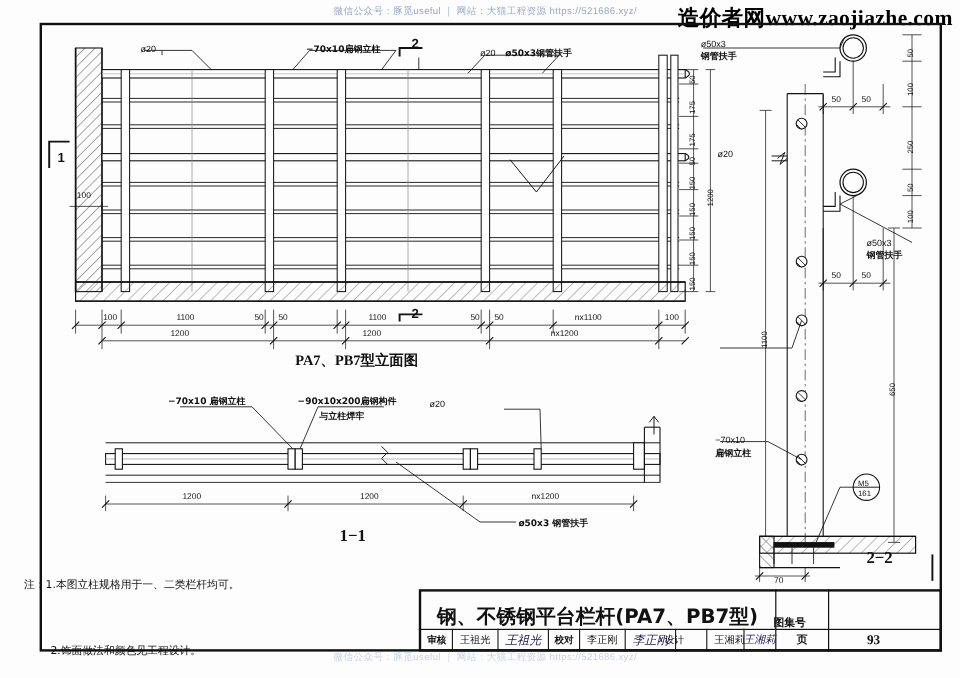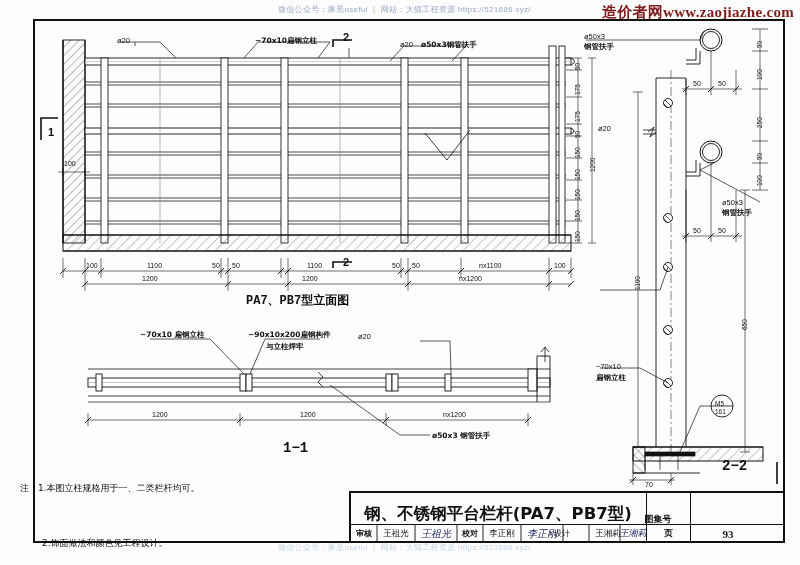--- a/index.html
+++ b/index.html
@@ -2,38 +2,38 @@
 <html><head>
 <meta charset="utf-8">
 <style>
   html,body{margin:0;padding:0;background:#fff;}
   body{width:800px;height:565px;overflow:hidden;
        font-family:"Liberation Sans","DejaVu Sans",sans-serif;color:#111;}
   #sheet{position:relative;width:800px;height:565px;background:#fdfdfd;}
 
   .wm{position:absolute;white-space:nowrap;font-size:8px;letter-spacing:.3px;}
   .wm-top{top:4px;left:278px;color:#9aa7c4;}
-  .wm-red{top:3px;right:6px;color:#7f1d1d;font-size:15px;font-weight:bold;
+  .wm-red{top:3px;right:6px;color:#000000;font-size:18px;font-weight:bold;
           font-family:"Liberation Serif","DejaVu Serif",serif;}
   .wm-bot{bottom:12px;left:278px;color:#c8d2e6;}
 
   
   .border-out{position:absolute;left:33px;top:19px;width:752px;height:524px;
               border:2px solid #111;box-sizing:border-box;}
 
   svg{position:absolute;left:0;top:0;width:800px;height:565px;overflow:visible;}
 
   .lbl{position:absolute;white-space:nowrap;font-size:7.5px;color:#111;}
   .lbl-cn{font-family:"DejaVu Sans",sans-serif;font-weight:bold;font-size:7.5px;}
   .dim{position:absolute;white-space:nowrap;font-size:7px;color:#111;}
   .dimv{position:absolute;white-space:nowrap;font-size:6.5px;color:#111;
         transform-origin:left top;}
   .secmark{position:absolute;font-size:11px;font-weight:bold;}
   .title-cn{position:absolute;white-space:nowrap;font-weight:bold;
-            font-family:Liberation Mono, monospace;}
+            font-family:Liberation Serif, serif;}
 
   
   .tb{position:absolute;box-sizing:border-box;border:1px solid #111;}
   .tb-main{left:349px;top:491px;width:436px;height:52px;border:2px solid #111;}
   .cellTxt{position:absolute;display:flex;align-items:center;justify-content:center;
            white-space:nowrap;font-family:"DejaVu Sans",sans-serif;}
   .sig{font-family:"Liberation Serif",serif;font-style:italic;color:#1a1a5a;}
   .notes{position:absolute;left:20px;top:481px;font-size:9px;line-height:15px;
          font-family:"DejaVu Sans",sans-serif;}
   .noteline{white-space:nowrap;}

